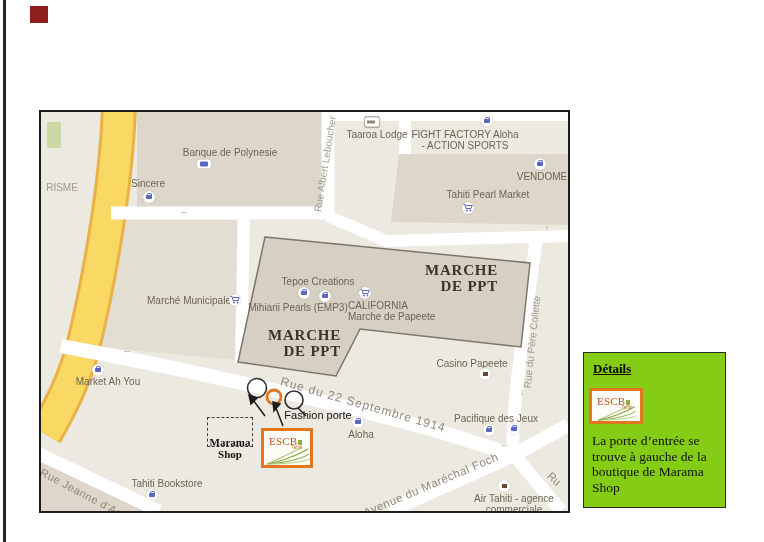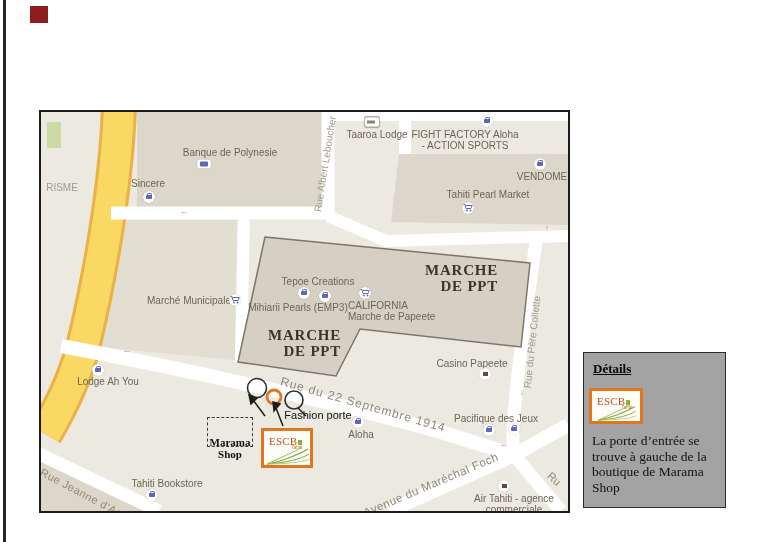--- a/index.html
+++ b/index.html
@@ -43,21 +43,21 @@
           color:#141414;text-align:center;padding-top:18px;box-sizing:border-box;}
   .escb-box{position:absolute;border:3px solid #e2761f;background:#fdfcf6;box-sizing:border-box;}
   .escb-name{position:absolute;left:5px;top:4px;font-family:"Liberation Serif",serif;
              font-weight:normal;font-size:11px;color:#c05325;letter-spacing:0.2px;}
   .escb-name::after{content:"";display:inline-block;width:4px;height:5px;background:#8fae3e;
              margin-left:1px;}
   .escb-sub{position:absolute;right:8px;top:14px;font-size:4.5px;color:#d2691e;}
   .escb-box svg{position:absolute;left:0;bottom:0;}
   
   .details{position:absolute;left:583px;top:352px;width:143px;height:156px;
-           border:1.5px solid #2a2a2a;background:#a3a3a3;box-sizing:border-box;}
+           border:1.5px solid #2a2a2a;background:#84cc16;box-sizing:border-box;}
   .details .dtitle{position:absolute;left:9px;top:8px;font-family:"Liberation Serif",serif;
            font-weight:bold;font-size:13px;color:#000;text-decoration:underline;}
   .details .dbody{position:absolute;left:8px;top:80px;width:132px;
            font-family:"Liberation Serif",serif;font-size:13.5px;line-height:15.5px;color:#111;}
 </style>
 </head>
 <body>
 
 <div class="page">
   <div class="vline"></div>
@@ -117,21 +117,21 @@
     <div class="ml" style="left:336px;top:22px">Taaroa Lodge</div>
     <div class="ml" style="left:424px;top:22px">FIGHT FACTORY Aloha</div>
     <div class="ml" style="left:424px;top:33px">- ACTION SPORTS</div>
     <div class="ml" style="left:501px;top:64px">VENDOME</div>
     <div class="ml" style="left:447px;top:82px">Tahiti Pearl Market</div>
     <div class="ml" style="left:277px;top:169px">Tepoe Creations</div>
     <div class="ml" style="left:257px;top:195px">Mihiarii Pearls (EMP3)</div>
     <div class="ml" style="left:307px;top:188px;transform:none;text-align:left">CALIFORNIA</div>
     <div class="ml" style="left:307px;top:199px;transform:none;text-align:left">Marche de Papeete</div>
     <div class="ml" style="left:148px;top:188px">Marché Municipale</div>
-    <div class="ml" style="left:67px;top:269px">Lodge Ah You</div>
+    <div class="ml" style="left:67px;top:269px">Market Ah You</div>
     <div class="ml" style="left:431px;top:251px">Casino Papeete</div>
     <div class="ml" style="left:455px;top:306px">Pacifique des Jeux</div>
     <div class="ml" style="left:320px;top:322px">Aloha</div>
     <div class="ml" style="left:126px;top:371px">Tahiti Bookstore</div>
     <div class="ml" style="left:473px;top:386px">Air Tahiti - agence</div>
     <div class="ml" style="left:473px;top:397px">commerciale</div>
 
     <div class="ml big" style="left:384px;top:150px">
       <div>MARCHE</div>
       <div>DE PPT</div>

